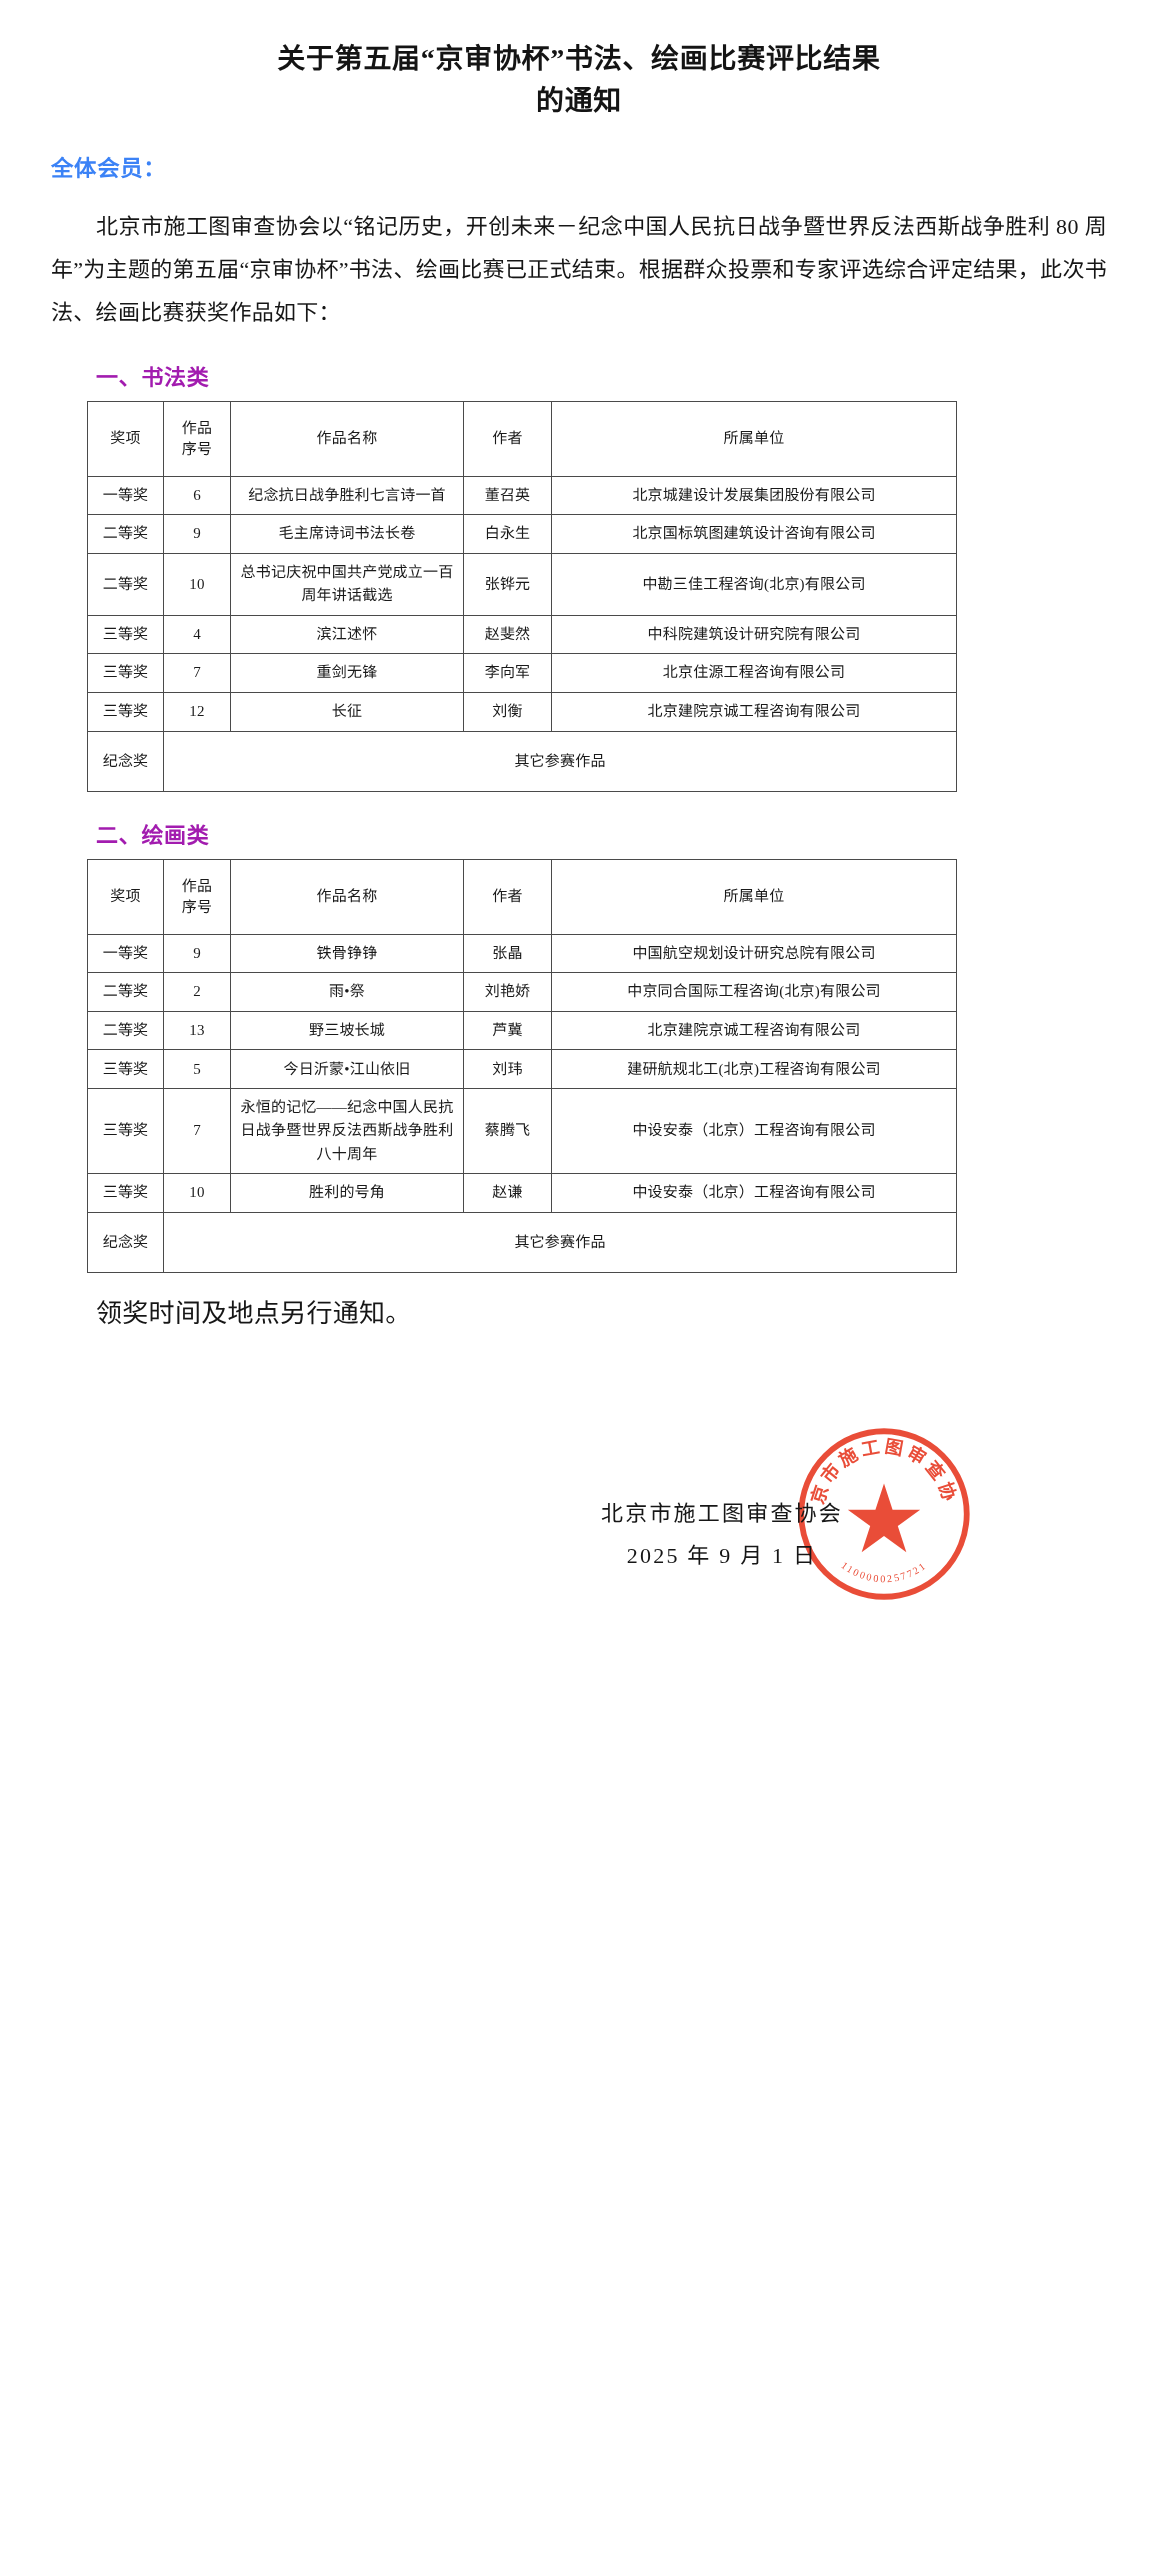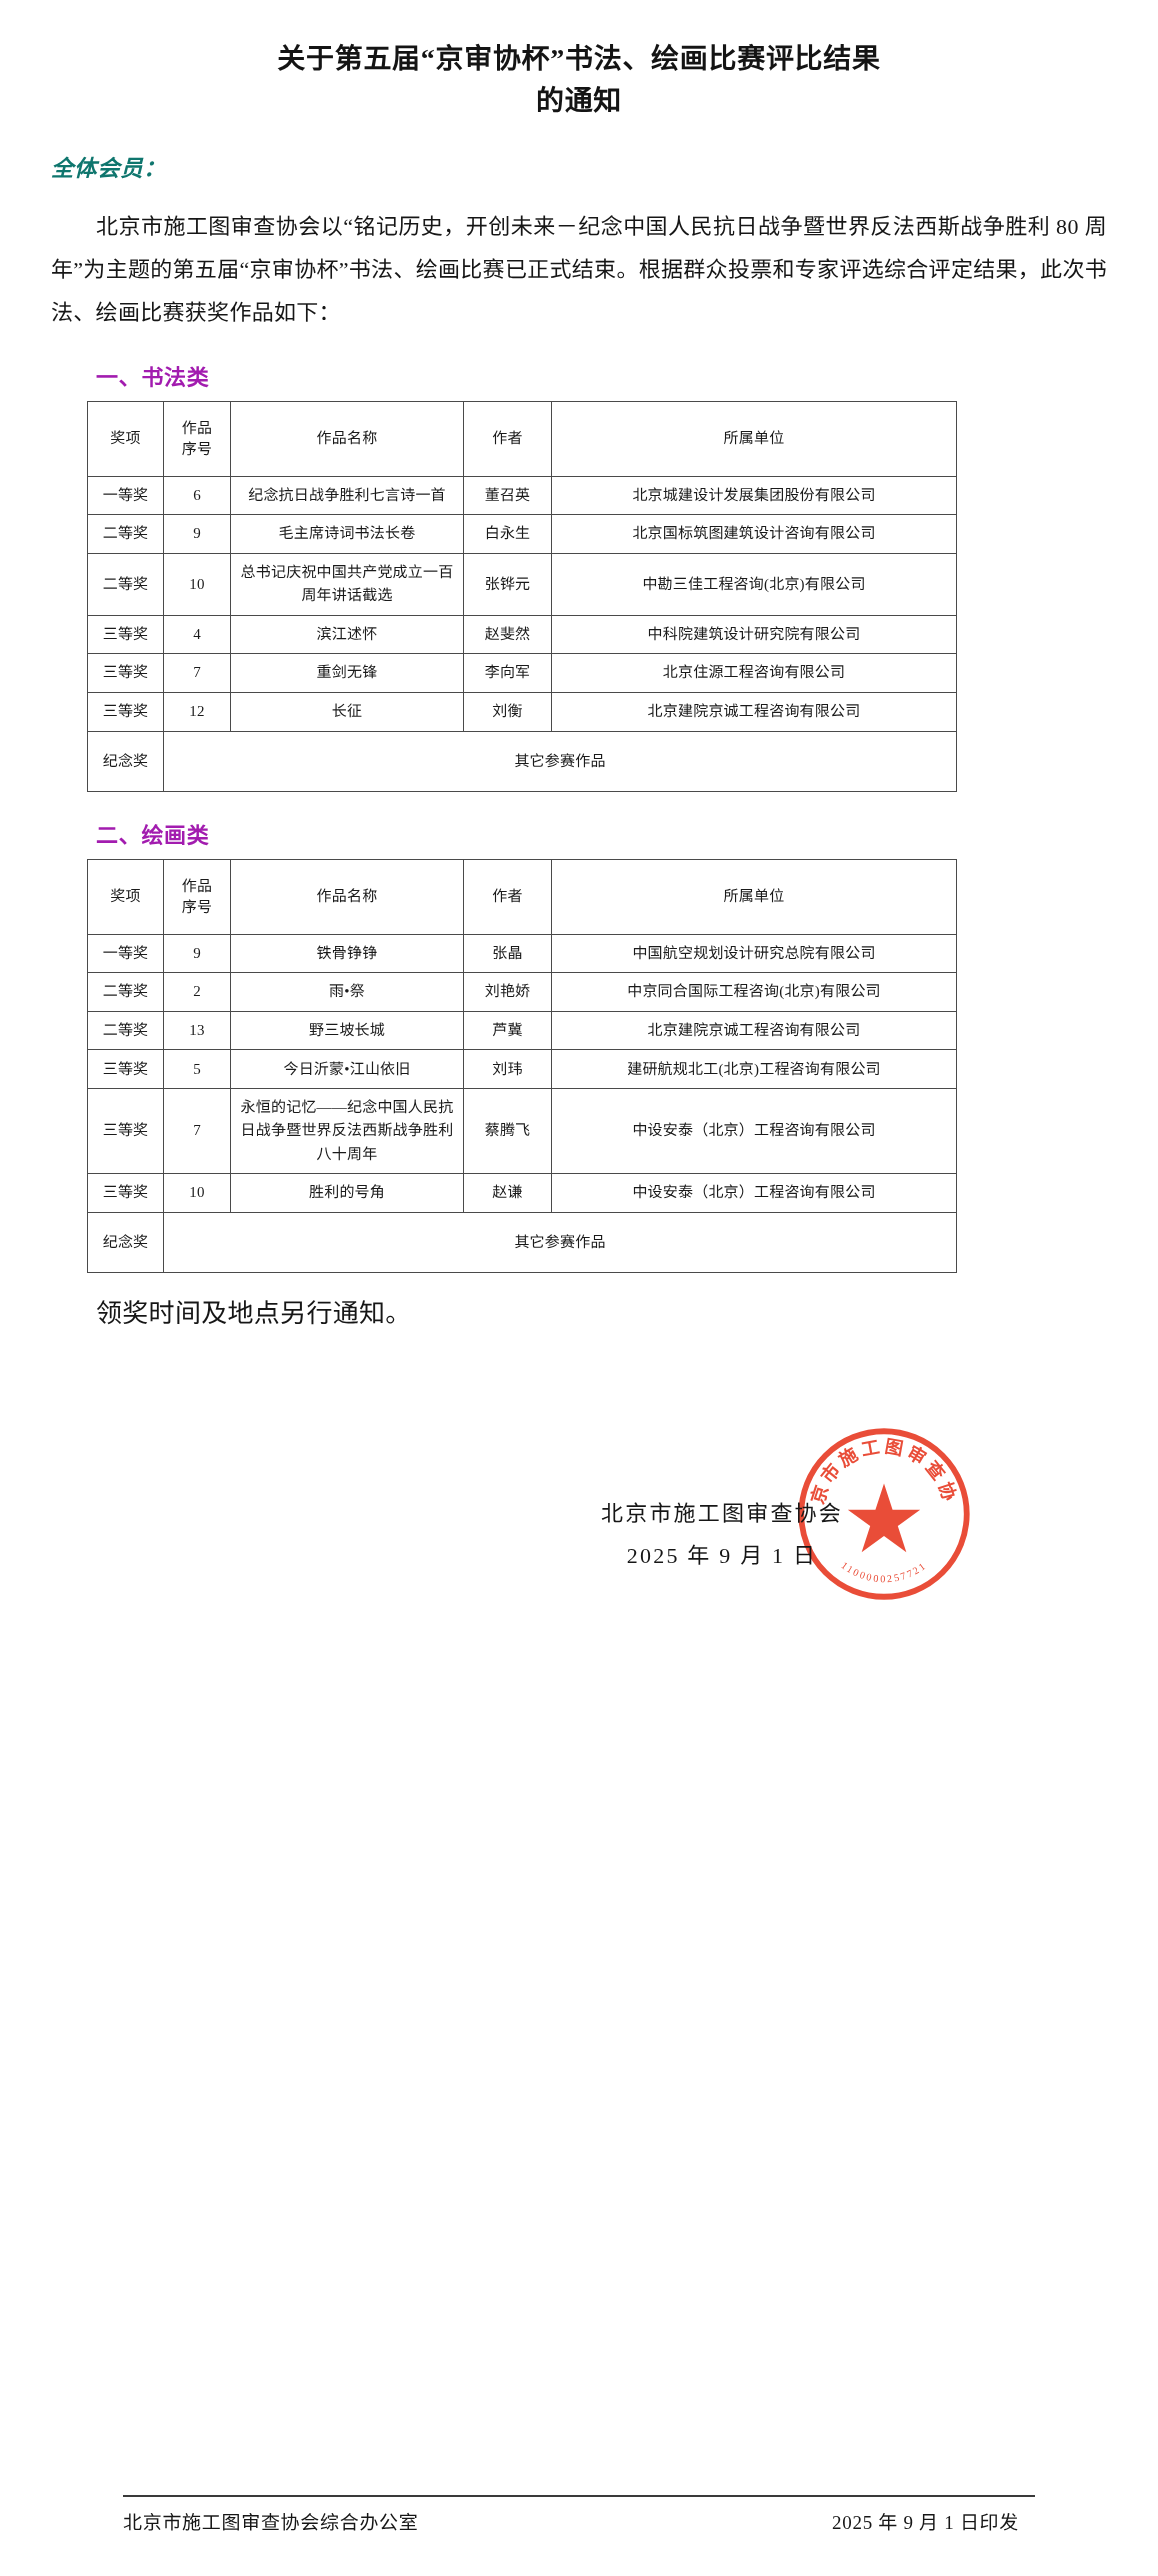--- a/index.html
+++ b/index.html
@@ -37,22 +37,21 @@
   }
   .doc-title .tline { display: block; }
 
   
   .salutation {
     margin: 30px 0 0 0;
     font-size: 22.4px;
     font-weight: bold;
     line-height: 1.5;
     letter-spacing: 0.7px;
-    color: #0f766e;
-    font-style: italic;
+    color: #3b82f6;
   }
 
   
   .body-para {
     margin: 19px 0 0 0;
     font-size: 22px;
     line-height: 1.96;
     text-align: justify;
     text-align-last: left;
     text-indent: 45px;
@@ -351,22 +350,15 @@
         </text>
       </svg>
     </div>
 
     <div class="sign-lines">
       <span class="sign-org">北京市施工图审查协会</span>
       <span class="sign-date">2025 年 9 月 1 日</span>
     </div>
   </div>
 
-  <div class="footer">
-    <div class="footer-rule"></div>
-    <div class="footer-row">
-      <span class="footer-left">北京市施工图审查协会综合办公室</span>
-      <span class="footer-right">2025 年 9 月 1 日印发</span>
-    </div>
-  </div>
 
 </div>
 
 
 </body></html>

